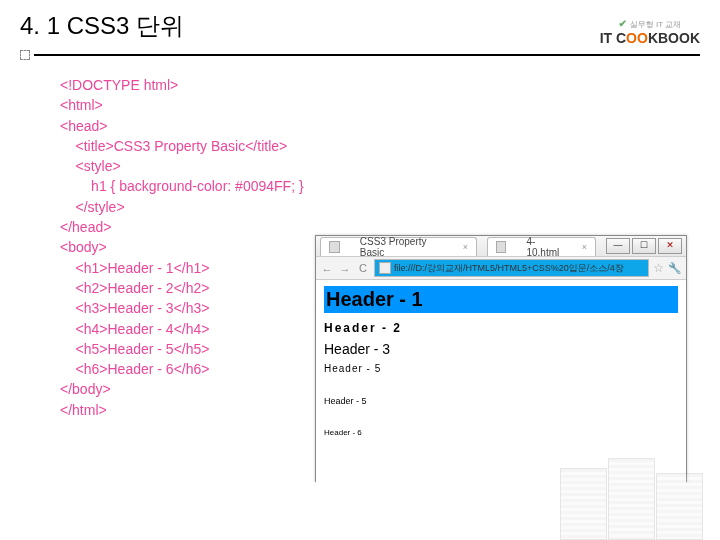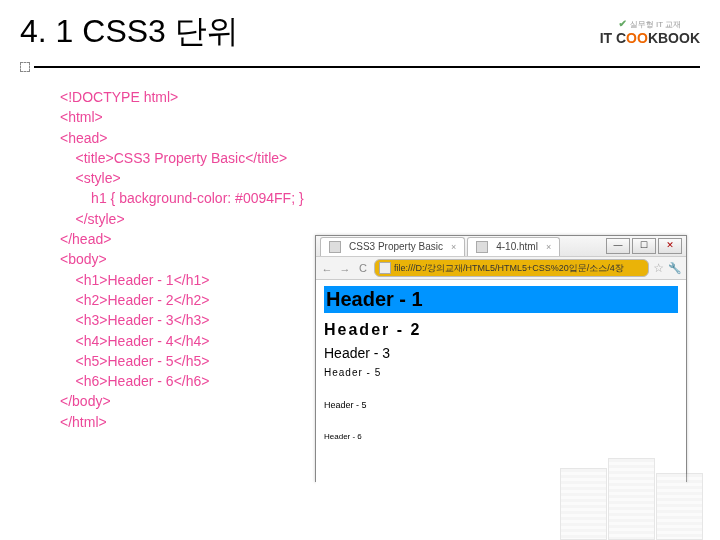--- a/index.html
+++ b/index.html
@@ -9,21 +9,21 @@
     height: 540px;
     font-family: Arial, sans-serif;
     background: #fff;
     position: relative;
     overflow: hidden;
   }
   .slide-header {
     padding: 10px 20px 5px 20px;
   }
   .slide-title {
-    font-size: 32px;
+    font-size: 24px;
     font-weight: normal;
     color: #000;
     margin: 0;
   }
   .title-rule {
     margin: 3px 20px 0 20px;
     display: flex;
     align-items: center;
   }
   .rule-square {
@@ -85,29 +85,29 @@
     height: 20px;
     background: linear-gradient(#f7f7f7,#e8e8e8);
     border-bottom: 1px solid #ccc;
     display: flex;
     align-items: center;
     padding: 0 4px;
   }
   .win-tab {
     display: inline-flex;
     align-items: center;
-    gap: 8px;
+    gap: 20px;
     padding: 2px 8px;
     border: 1px solid #bbb;
     border-bottom: none;
     background: #fff;
     border-radius: 3px 3px 0 0;
     font-size: 10px;
     color: #444;
-    margin-right: 2px;
+    margin-right: 10px;
     height: 14px;
   }
   .win-tab .doc-ic {
     width: 10px;
     height: 10px;
     background: #ddd;
     border: 1px solid #aaa;
   }
   .win-tab .x {
     color: #999;
@@ -147,22 +147,22 @@
     align-items: center;
     justify-content: center;
     color: #888;
     cursor: pointer;
     font-size: 11px;
   }
   .url-box {
     flex: 1;
     height: 16px;
     border: 1px solid #bbb;
-    border-radius: 6px;
-    background: #eab308;
+    border-radius: 0;
+    background: #0ea5e9;
     font-size: 9px;
     color: #333;
     padding: 0 4px;
     display: flex;
     align-items: center;
     overflow: hidden;
     white-space: nowrap;
   }
   .url-box .file-ic {
     width: 10px;
@@ -192,21 +192,21 @@
     overflow: hidden;
   }
   .hdr1 {
     background: #0094FF;
     color: #000;
     font-size: 20px;
     font-weight: bold;
     padding: 2px 2px;
     margin: 2px 0 8px 0;
   }
-  .hdr2 { font-size: 16px; font-weight: bold; margin: 6px 0; letter-spacing: 2px;}
+  .hdr2 { font-size: 12px; font-weight: bold; margin: 6px 0; letter-spacing: 2px;}
   .hdr3 { font-size: 14px; margin: 6px 0; }
   .hdr4 { font-size: 10px; margin: 6px 0; letter-spacing: 1px;}
   .hdr5 { font-size: 9px; margin: 22px 0; }
   .hdr6 { font-size: 8px; margin: 21px 0; }
   .bg-building {
     position: absolute;
     right: 0;
     bottom: 0;
     width: 160px;
     height: 90px;

